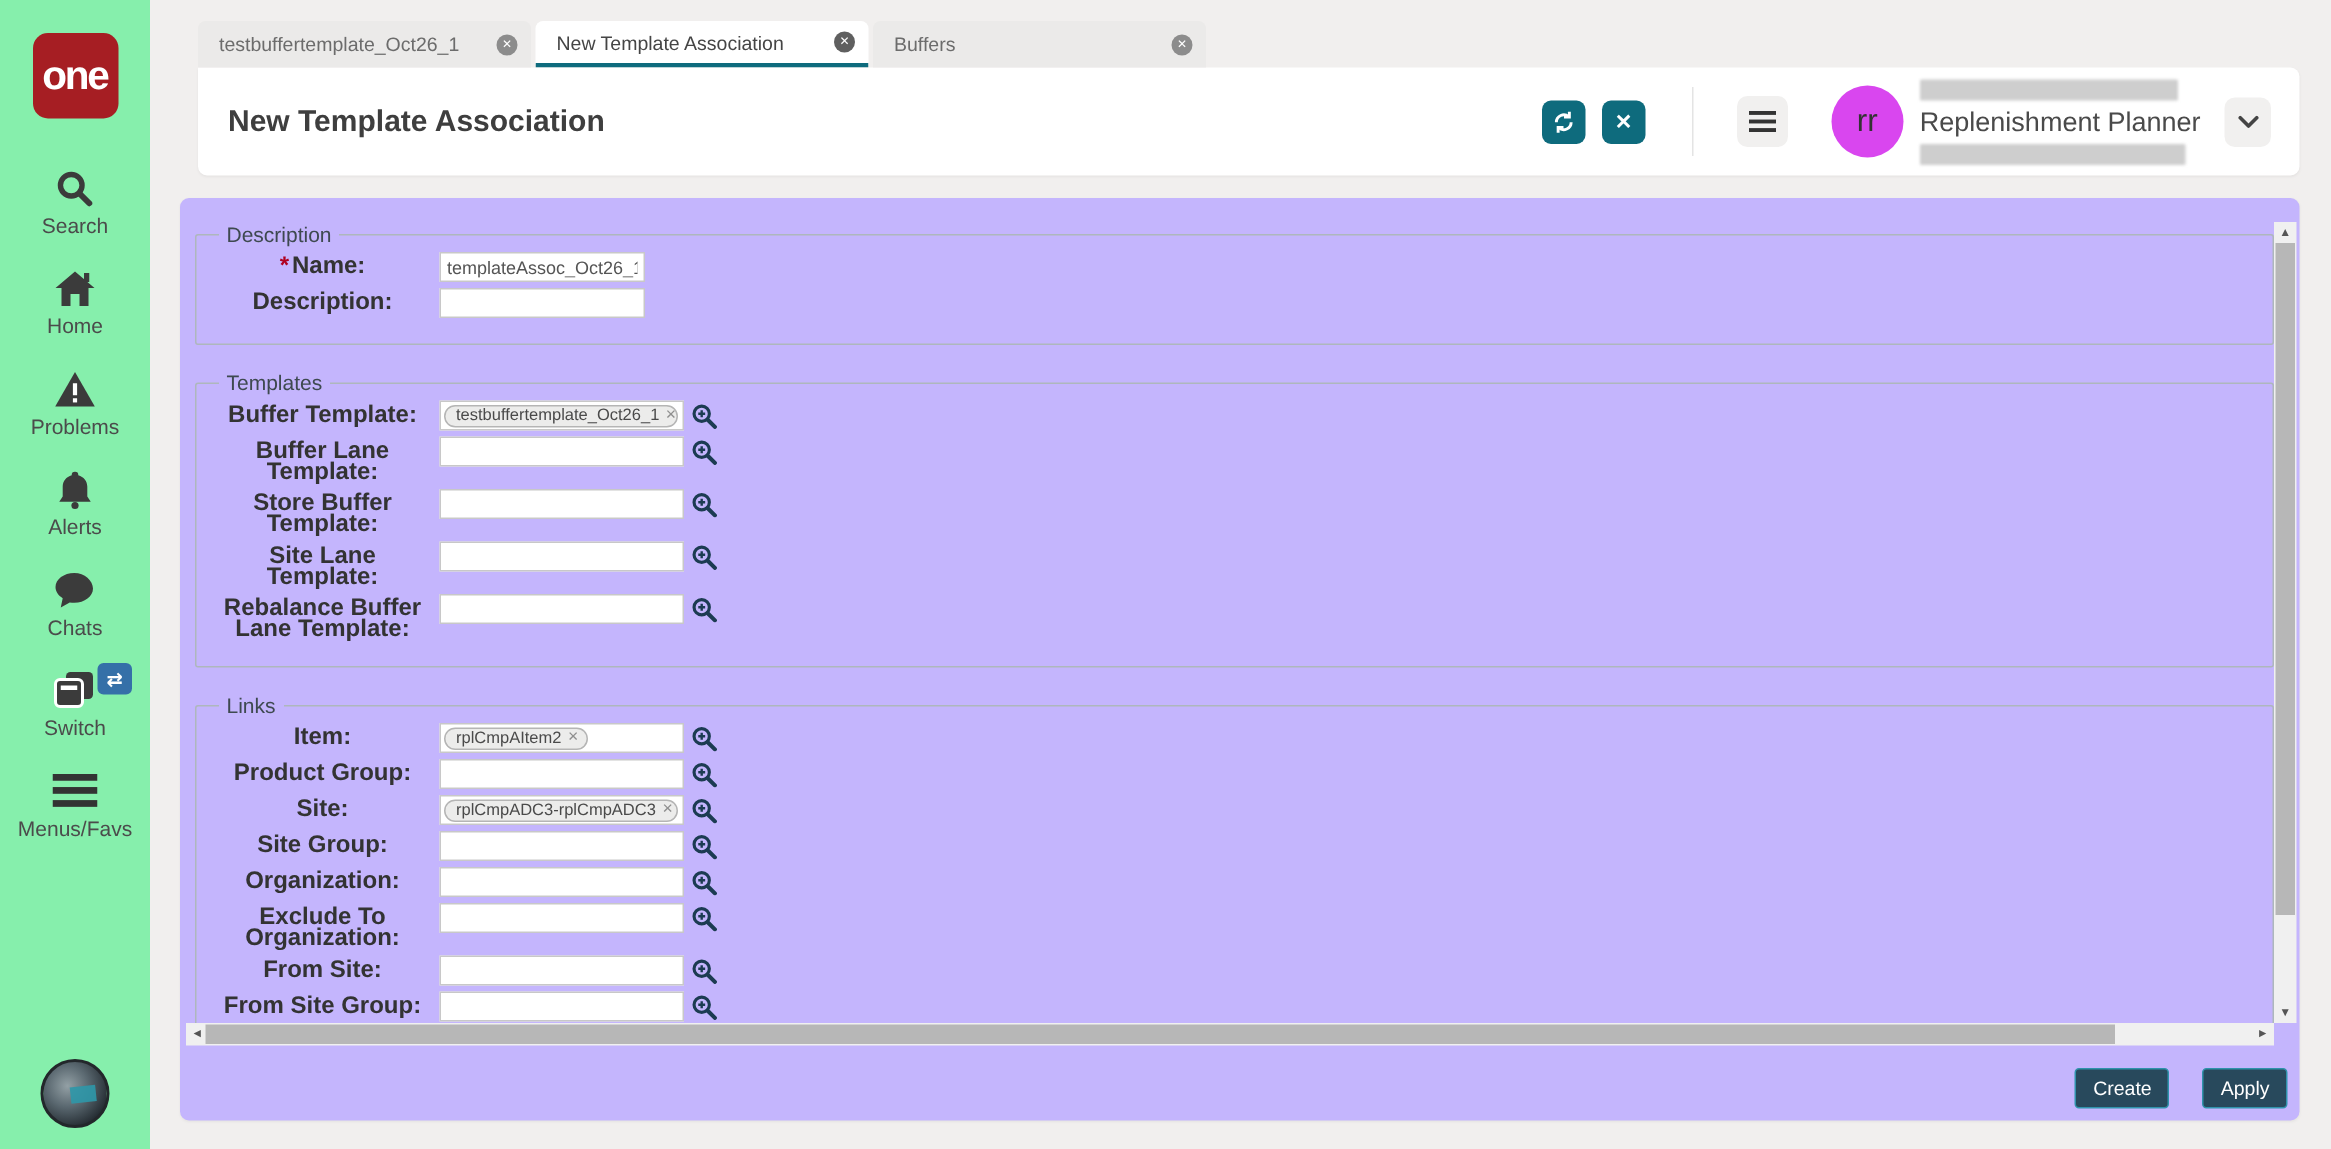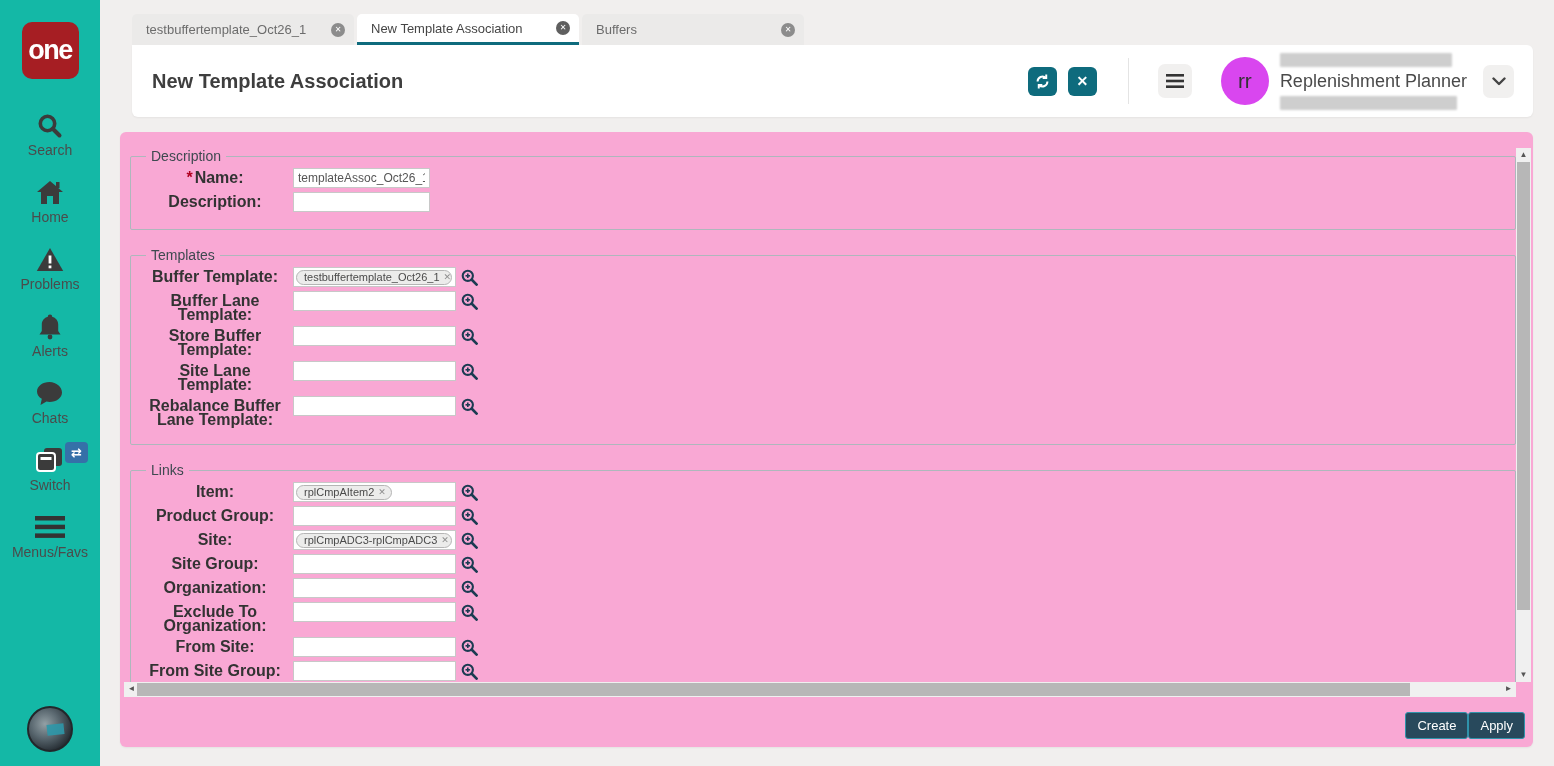--- a/index.html
+++ b/index.html
@@ -2,21 +2,21 @@
 <html style="--teal: #0e6b7d; --dark_red: #a61e23; --button_bg: #28495c; --button_border: #2f93ab; --badge_blue: #3570a8;"><head>
 <meta charset="utf-8">
 <style>
   * { box-sizing: border-box; }
   html,body { margin:0; padding:0; }
   body {
     width:1554px; height:766px; overflow:hidden; position:relative;
     background:#f1efee; font-family:"Liberation Sans","DejaVu Sans",sans-serif;
   }
   
-  .sidebar { position:absolute; left:0; top:0; width:100px; height:766px; background:#14b8a6; z-index:5; }
+  .sidebar { position:absolute; left:0; top:0; width:100px; height:766px; background:#86efac; z-index:5; }
   .logo {
     width:57px; height:57px; margin:22px auto 0; background:var(--dark_red,#a61e23);
     border-radius:10px; display:flex; align-items:center; justify-content:center;
     color:#fff; font-size:27px; font-weight:bold; letter-spacing:-1.5px; cursor:pointer;
   }
   .nav { display:flex; flex-direction:column; align-items:center; margin-top:32px; gap:20px; }
   .nav-item { display:flex; flex-direction:column; align-items:center; gap:3px; cursor:pointer; }
   .nav-item svg { display:block; }
   .nav-label { font-size:14px; color:#4b4b4b; white-space:nowrap; }
   .icon-wrap { position:relative; height:28px; display:flex; align-items:center; }
@@ -66,21 +66,21 @@
   .user-block { display:flex; flex-direction:column; gap:4px; margin-left:11px; }
   .redacted { height:14px; background:#cecece; filter:blur(1.1px); border-radius:1px; }
   .redacted.r1 { width:172px; }
   .redacted.r2 { width:177px; }
   .user-role { font-size:18px; color:#4a4a4a; }
   .chev-btn { margin-left:16px; width:31px; height:33px; }
 
   
   .panel {
     position:absolute; left:20px; top:132px; width:1413px; height:615px;
-    background:#f9a8d4; border-radius:6px; box-shadow:0 1px 2px rgba(0,0,0,.05);
+    background:#c4b5fd; border-radius:6px; box-shadow:0 1px 2px rgba(0,0,0,.05);
   }
   .form-scroll { position:absolute; left:10px; top:16px; width:1386px; height:534px; overflow:hidden; }
   fieldset { border:1px solid #aeb7bc; border-radius:2px; margin:0 0 17px 0; padding:4px 10px 13px; }
   legend { font-size:14px; color:#3e4950; padding:0 5px; margin-left:5px; }
   .frow { display:flex; align-items:flex-start; margin-bottom:4px; }
   .flabel {
     width:148px; min-width:148px; text-align:center; font-size:16px; font-weight:bold;
     color:#333; padding-top:3px; line-height:14px;
   }
   .req { color:#b00020; margin-right:2px; }
@@ -102,21 +102,21 @@
 
   
   .vscroll { position:absolute; right:2px; top:16px; width:15px; height:534px; background:#f0f0f0; }
   .vthumb { position:absolute; left:1px; top:14px; width:13px; height:448px; background:#b7b7b7; }
   .sarrow { position:absolute; font-size:8px; color:#555; width:15px; text-align:center; cursor:pointer; line-height:14px; }
   .va-up { top:0; } .va-dn { bottom:0; }
   .hscroll { position:absolute; left:4px; bottom:50px; height:15px; width:1392px; background:#f0f0f0; }
   .hthumb { position:absolute; top:1px; left:13px; height:13px; width:1273px; background:#b7b7b7; }
   .ha-l { left:0; top:0; } .ha-r { right:0; top:0; }
 
-  .footer { position:absolute; right:8px; bottom:8px; display:flex; gap:0; }
+  .footer { position:absolute; right:8px; bottom:8px; display:flex; gap:22px; }
   .btn {
     background:var(--button_bg,#28495c); border:1px solid var(--button_border,#2f93ab);
     color:#fff; font-size:13px; font-family:inherit; padding:5px 11px; border-radius:3px; cursor:pointer;
   }
 </style>
 </head>
 <body>
 
 <div class="sidebar">
   <div class="logo">one</div>

